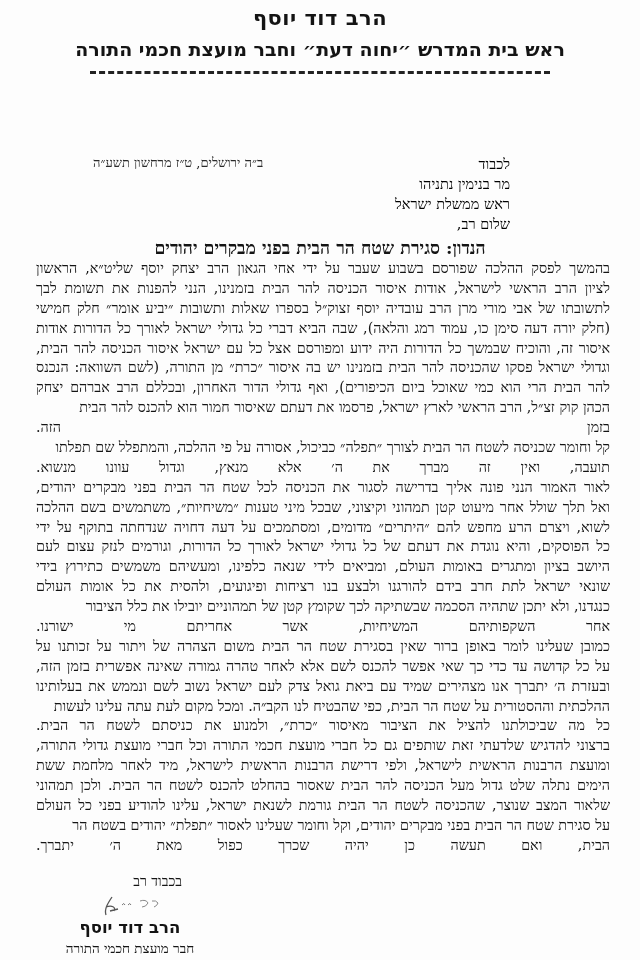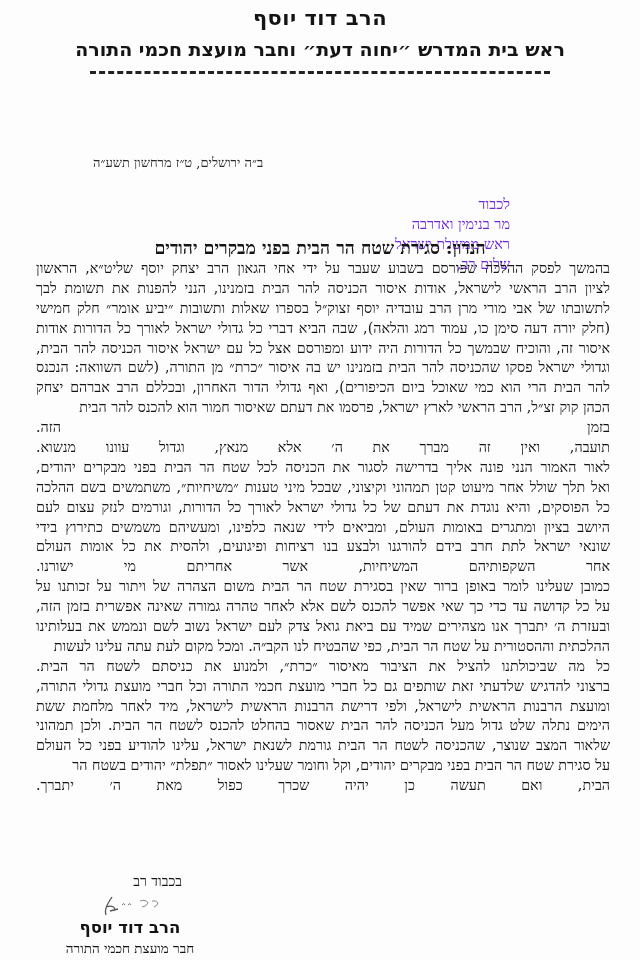--- a/index.html
+++ b/index.html
@@ -22,21 +22,21 @@
   .lh-rule {
     position: absolute; top: 71px; left: 90px; width: 460px; height: 0;
     border-top: 3px dashed #222;
   }
   .date {
     position: absolute; top: 119px; left: 93px; font-size: 13px;
     direction: rtl; color: #2a2a2a; margin-top: 36px;
   }
   .recipient {
     position: absolute; top: 154px; right: 130px; direction: rtl;
-    font-size: 14.5px; line-height: 20px; text-align: right; color: #6d28d9; margin-top: 40px;
+    font-size: 14.5px; line-height: 20px; text-align: right; color: #000000;
   }
   .subject {
     position: absolute; top: 238px; left: 0; right: 0; text-align: center;
     direction: rtl; font-weight: bold; font-size: 17.5px;
     font-family: "DejaVu Serif", serif;
   }
   .body {
     position: absolute; top: 259px; left: 36px; width: 574px;
     direction: rtl;
   }
@@ -69,43 +69,46 @@
 <div class="page">
 
   <div class="lh-name">הרב דוד יוסף</div>
   <div class="lh-title">ראש בית המדרש ״יחוה דעת״ וחבר מועצת חכמי התורה</div>
   <div class="lh-rule"></div>
 
   <div class="date">ב״ה ירושלים, ט״ז מרחשון תשע״ה</div>
 
   <div class="recipient">
     <div>לכבוד</div>
-    <div>מר בנימין ואדרבה</div>
+    <div>מר בנימין נתניהו</div>
     <div>ראש ממשלת ישראל</div>
     <div>שלום רב,</div>
   </div>
 
   <div class="subject">הנדון: סגירת שטח הר הבית בפני מבקרים יהודים</div>
 
   <div class="body" id="body">
       <span class="line">בהמשך לפסק ההלכה שפורסם בשבוע שעבר על ידי אחי הגאון הרב יצחק יוסף שליט״א, הראשון</span>
       <span class="line">לציון הרב הראשי לישראל, אודות איסור הכניסה להר הבית בזמנינו, הנני להפנות את תשומת לבך</span>
       <span class="line">לתשובתו של אבי מורי מרן הרב עובדיה יוסף זצוק״ל בספרו שאלות ותשובות ״יביע אומר״ חלק חמישי</span>
       <span class="line">(חלק יורה דעה סימן כו, עמוד רמג והלאה), שבה הביא דברי כל גדולי ישראל לאורך כל הדורות אודות</span>
       <span class="line">איסור זה, והוכיח שבמשך כל הדורות היה ידוע ומפורסם אצל כל עם ישראל איסור הכניסה להר הבית,</span>
       <span class="line">וגדולי ישראל פסקו שהכניסה להר הבית בזמנינו יש בה איסור ״כרת״ מן התורה, (לשם השוואה: הנכנס</span>
       <span class="line">להר הבית הרי הוא כמי שאוכל ביום הכיפורים), ואף גדולי הדור האחרון, ובכללם הרב אברהם יצחק</span>
       <span class="line last">הכהן קוק זצ״ל, הרב הראשי לארץ ישראל, פרסמו את דעתם שאיסור חמור הוא להכנס להר הבית</span>
       <span class="line">בזמן הזה.</span>
+      <span class="line last">קל וחומר שכניסה לשטח הר הבית לצורך ״תפלה״ כביכול, אסורה על פי ההלכה, והמתפלל שם תפלתו</span>
       <span class="line">תועבה, ואין זה מברך את ה׳ אלא מנאץ, וגדול עוונו מנשוא.</span>
       <span class="line">לאור האמור הנני פונה אליך בדרישה לסגור את הכניסה לכל שטח הר הבית בפני מבקרים יהודים,</span>
       <span class="line">ואל תלך שולל אחר מיעוט קטן תמהוני וקיצוני, שבכל מיני טענות ״משיחיות״, משתמשים בשם ההלכה</span>
+      <span class="line">לשוא, ויצרם הרע מחפש להם ״היתרים״ מדומים, ומסתמכים על דעה דחויה שנדחתה בתוקף על ידי</span>
       <span class="line">כל הפוסקים, והיא נוגדת את דעתם של כל גדולי ישראל לאורך כל הדורות, וגורמים לנזק עצום לעם</span>
       <span class="line">היושב בציון ומתגרים באומות העולם, ומביאים לידי שנאה כלפינו, ומעשיהם משמשים כתירוץ בידי</span>
       <span class="line">שונאי ישראל לתת חרב בידם להורגנו ולבצע בנו רציחות ופיגועים, ולהסית את כל אומות העולם</span>
+      <span class="line last">כנגדנו, ולא יתכן שתהיה הסכמה שבשתיקה לכך שקומץ קטן של תמהוניים יובילו את כלל הציבור</span>
       <span class="line">אחר השקפותיהם המשיחיות, אשר אחריתם מי ישורנו.</span>
       <span class="line">כמובן שעלינו לומר באופן ברור שאין בסגירת שטח הר הבית משום הצהרה של ויתור על זכותנו על</span>
       <span class="line">על כל קדושה עד כדי כך שאי אפשר להכנס לשם אלא לאחר טהרה גמורה שאינה אפשרית בזמן הזה,</span>
       <span class="line">ובעזרת ה׳ יתברך אנו מצהירים שמיד עם ביאת גואל צדק לעם ישראל נשוב לשם ונממש את בעלותינו</span>
       <span class="line last">ההלכתית וההסטורית על שטח הר הבית, כפי שהבטיח לנו הקב״ה. ומכל מקום לעת עתה עלינו לעשות</span>
       <span class="line">כל מה שביכולתנו להציל את הציבור מאיסור ״כרת״, ולמנוע את כניסתם לשטח הר הבית.</span>
       <span class="line">ברצוני להדגיש שלדעתי זאת שותפים גם כל חברי מועצת חכמי התורה וכל חברי מועצת גדולי התורה,</span>
       <span class="line">ומועצת הרבנות הראשית לישראל, ולפי דרישת הרבנות הראשית לישראל, מיד לאחר מלחמת ששת</span>
       <span class="line">הימים נתלה שלט גדול מעל הכניסה להר הבית שאסור בהחלט להכנס לשטח הר הבית. ולכן תמהוני</span>
       <span class="line">שלאור המצב שנוצר, שהכניסה לשטח הר הבית גורמת לשנאת ישראל, עלינו להודיע בפני כל העולם</span>

